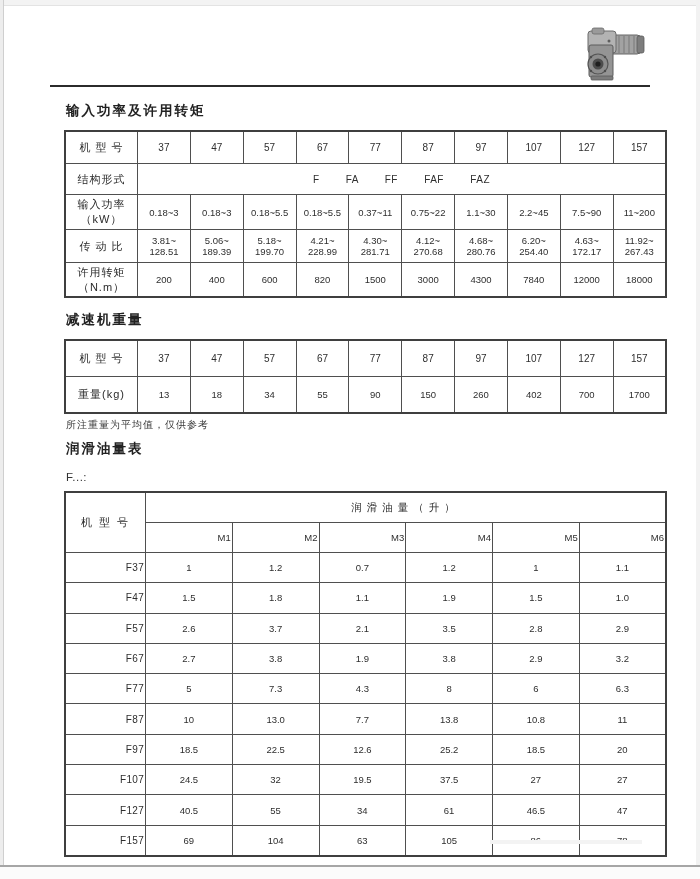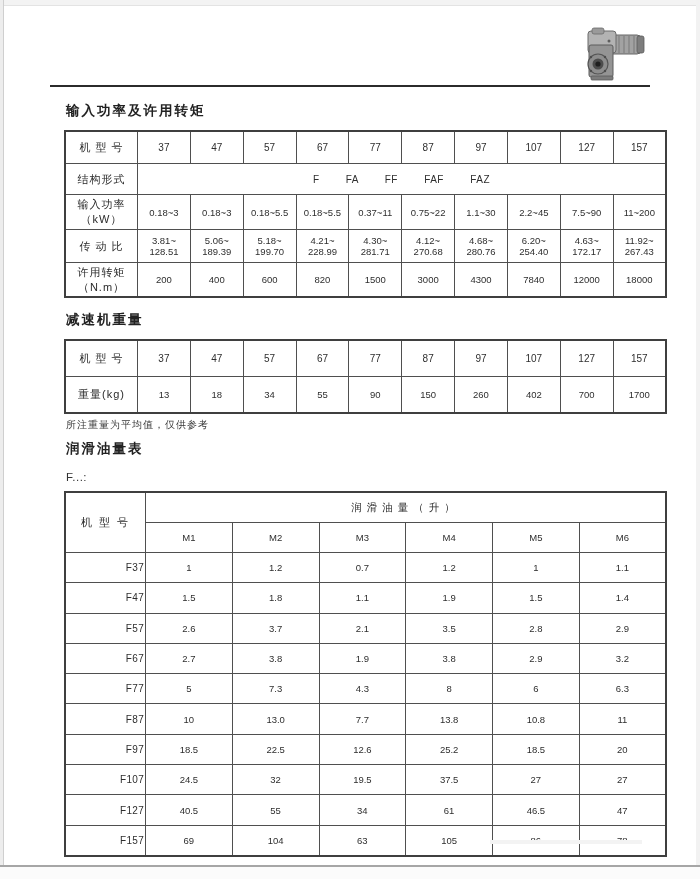--- a/index.html
+++ b/index.html
@@ -57,21 +57,21 @@
   #t1 tr:nth-child(5) th,#t1 tr:nth-child(5) td{height:33px;}
   #t1 td.span-cell{white-space:pre;font-size:10px;letter-spacing:.5px;}
   #t1 tr:nth-child(1) td{font-size:10px;}
   #t2{margin-top:11px;}
   #t2 th,#t2 td{height:35px;}
   #t2 tr:nth-child(1) td{font-size:10px;}
   
   #t3{margin-top:7px;}
   #t3 th.corner{width:77px;font-size:11px;letter-spacing:2px;color:#2b2b2b;}
   #t3 th.group{font-size:10.5px;letter-spacing:5px;height:29px;color:#2b2b2b;}
-  #t3 th.m-col{font-size:9.5px;height:29px;color:#2e2e2e;}
+  #t3 th.m-col{font-size:9.5px;height:29px;color:#2e2e2e;text-align:right;}
   #t3 th.model-col{font-size:10px;color:#2e2e2e;letter-spacing:.3px;text-align:right;}
   #t3 tbody th,#t3 tbody td{height:29.3px;font-size:9.5px;}
 </style>
 </head>
 <body>
 
 <div class="page">
 
   <div class="edge-top"></div>
   <div class="edge-left"></div>
@@ -248,21 +248,21 @@
             <td>1</td>
             <td>1.1</td>
           </tr>
           <tr>
             <th class="model-col">F47</th>
             <td>1.5</td>
             <td>1.8</td>
             <td>1.1</td>
             <td>1.9</td>
             <td>1.5</td>
-            <td>1.4</td>
+            <td>1.0</td>
           </tr>
           <tr>
             <th class="model-col">F57</th>
             <td>2.6</td>
             <td>3.7</td>
             <td>2.1</td>
             <td>3.5</td>
             <td>2.8</td>
             <td>2.9</td>
           </tr>

